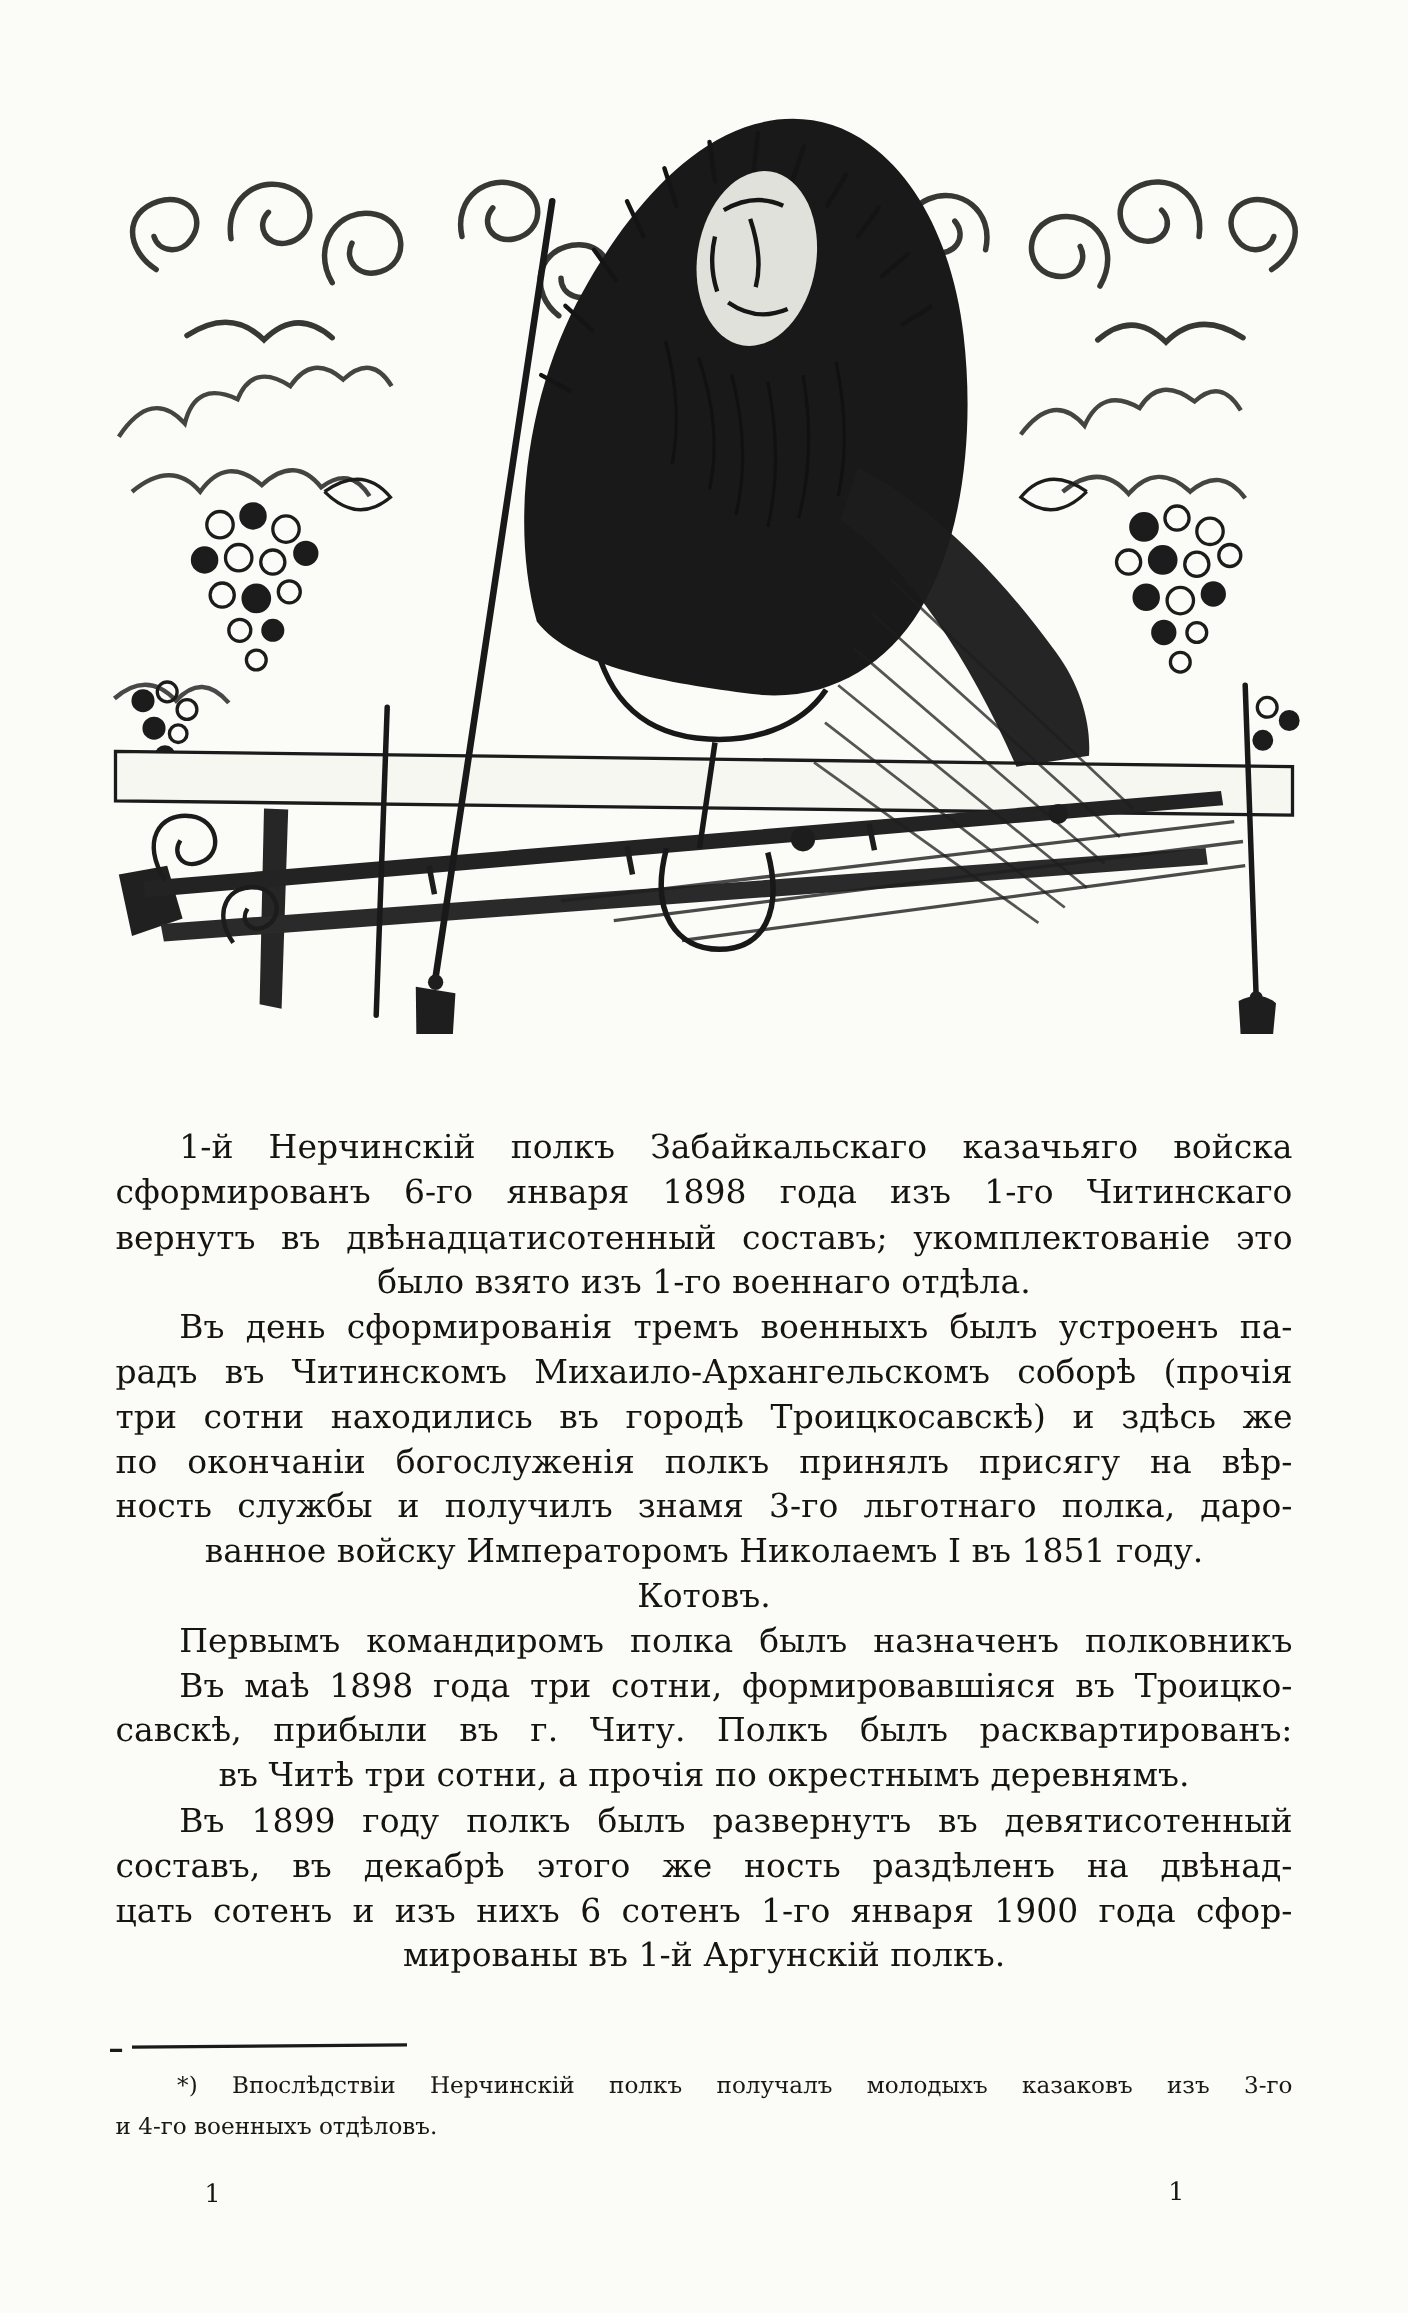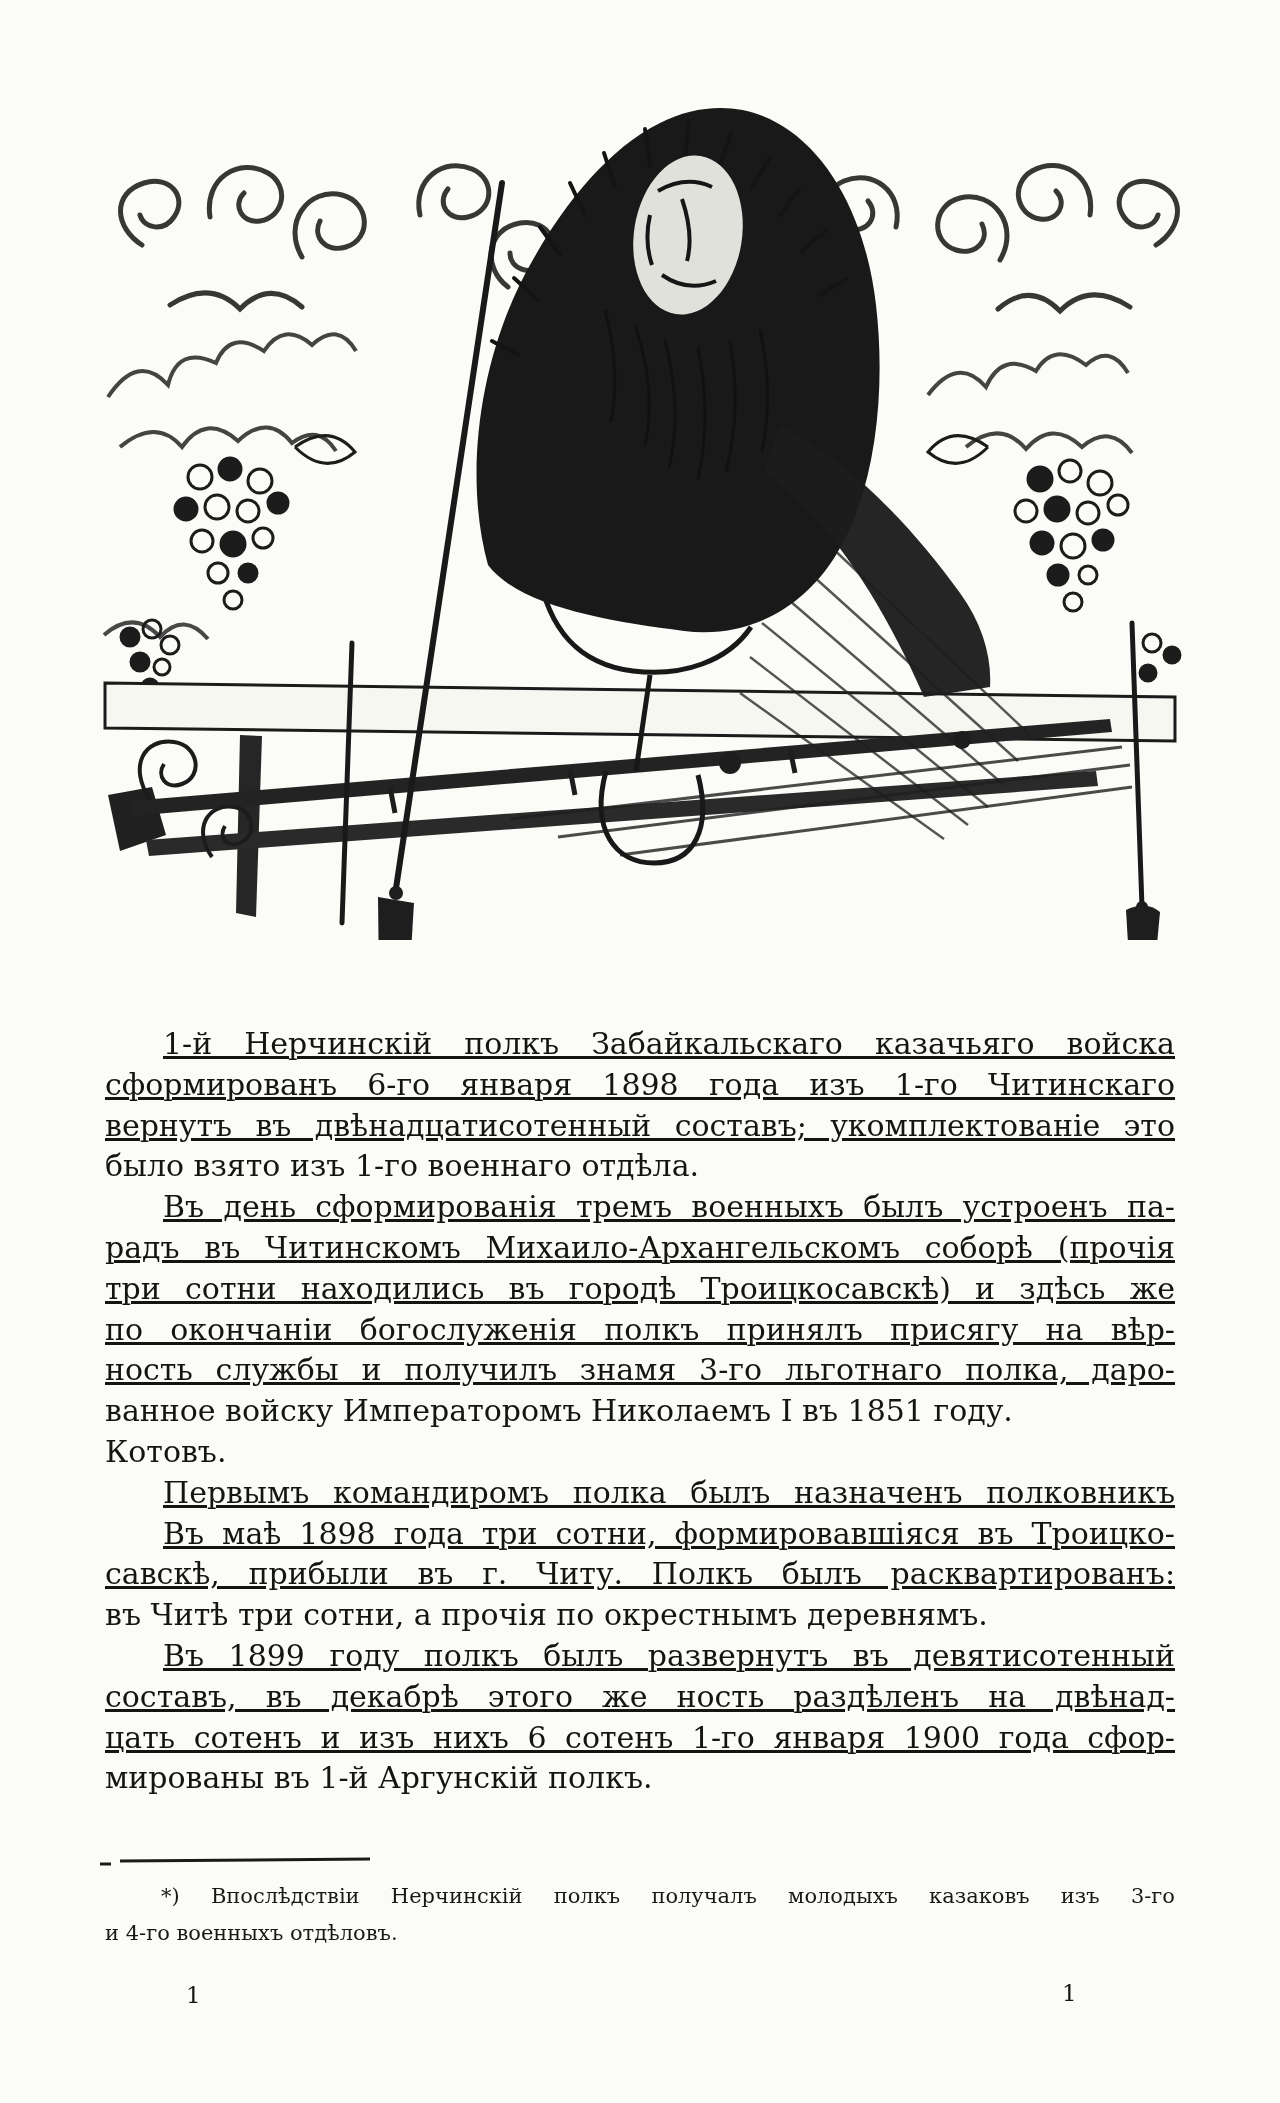--- a/index.html
+++ b/index.html
@@ -17,22 +17,22 @@
   .illustration{
     position:absolute;left:90px;top:95px;width:1120px;height:845px;
   }
   
   .textblock{
     position:absolute;left:105px;top:1024px;width:1070px;
     font-size:30px;line-height:40.8px;color:#161411;
     text-rendering:optimizeLegibility;
   }
   .para{margin:0;padding:0;}
-  .ln{display:block;text-align:left;white-space:normal;}
-  .ln.j{text-align:justify;text-align-last:justify;text-decoration:underline;}
+  .ln{display:block;text-align:center;white-space:normal;}
+  .ln.j{text-align:justify;text-align-last:justify;}
   .ln.ind{text-indent:58px;}
   
   .divider{
     position:absolute;left:98px;top:1852px;width:285px;height:12px;
   }
   .footnote{
     position:absolute;left:105px;top:1878px;width:1070px;
     font-size:21px;line-height:37px;color:#1a1814;
   }
   .fln{display:block;}

